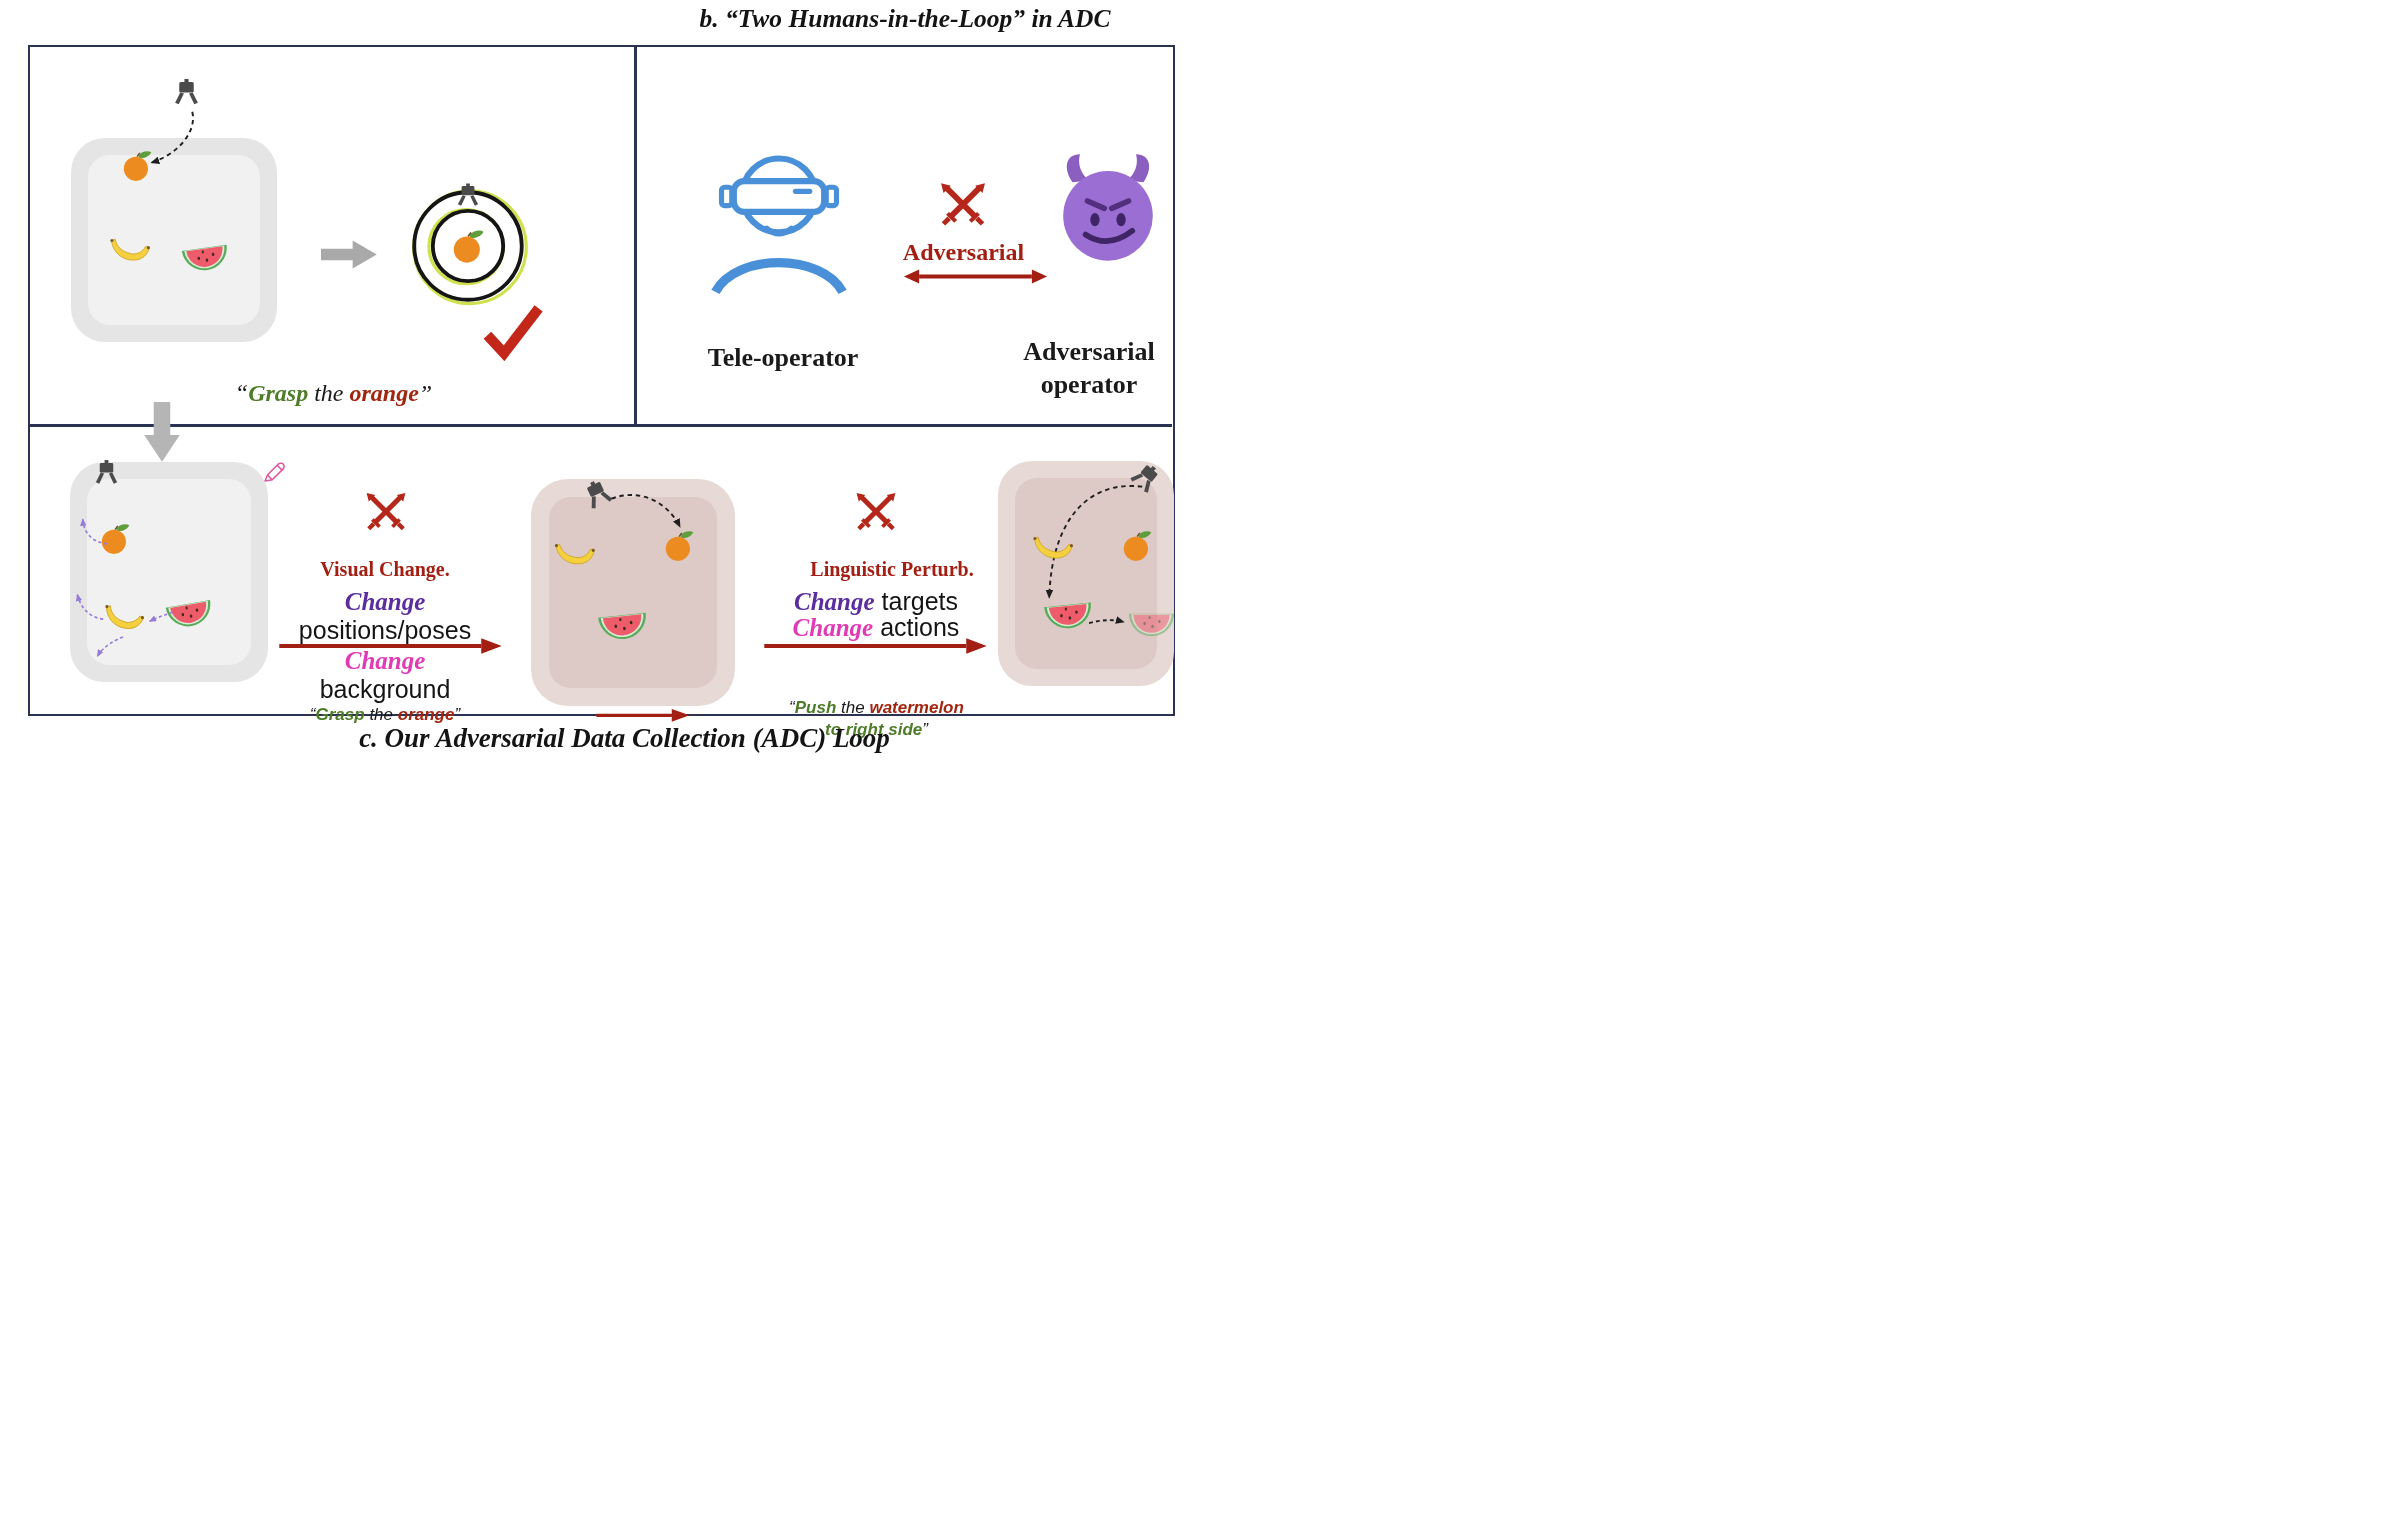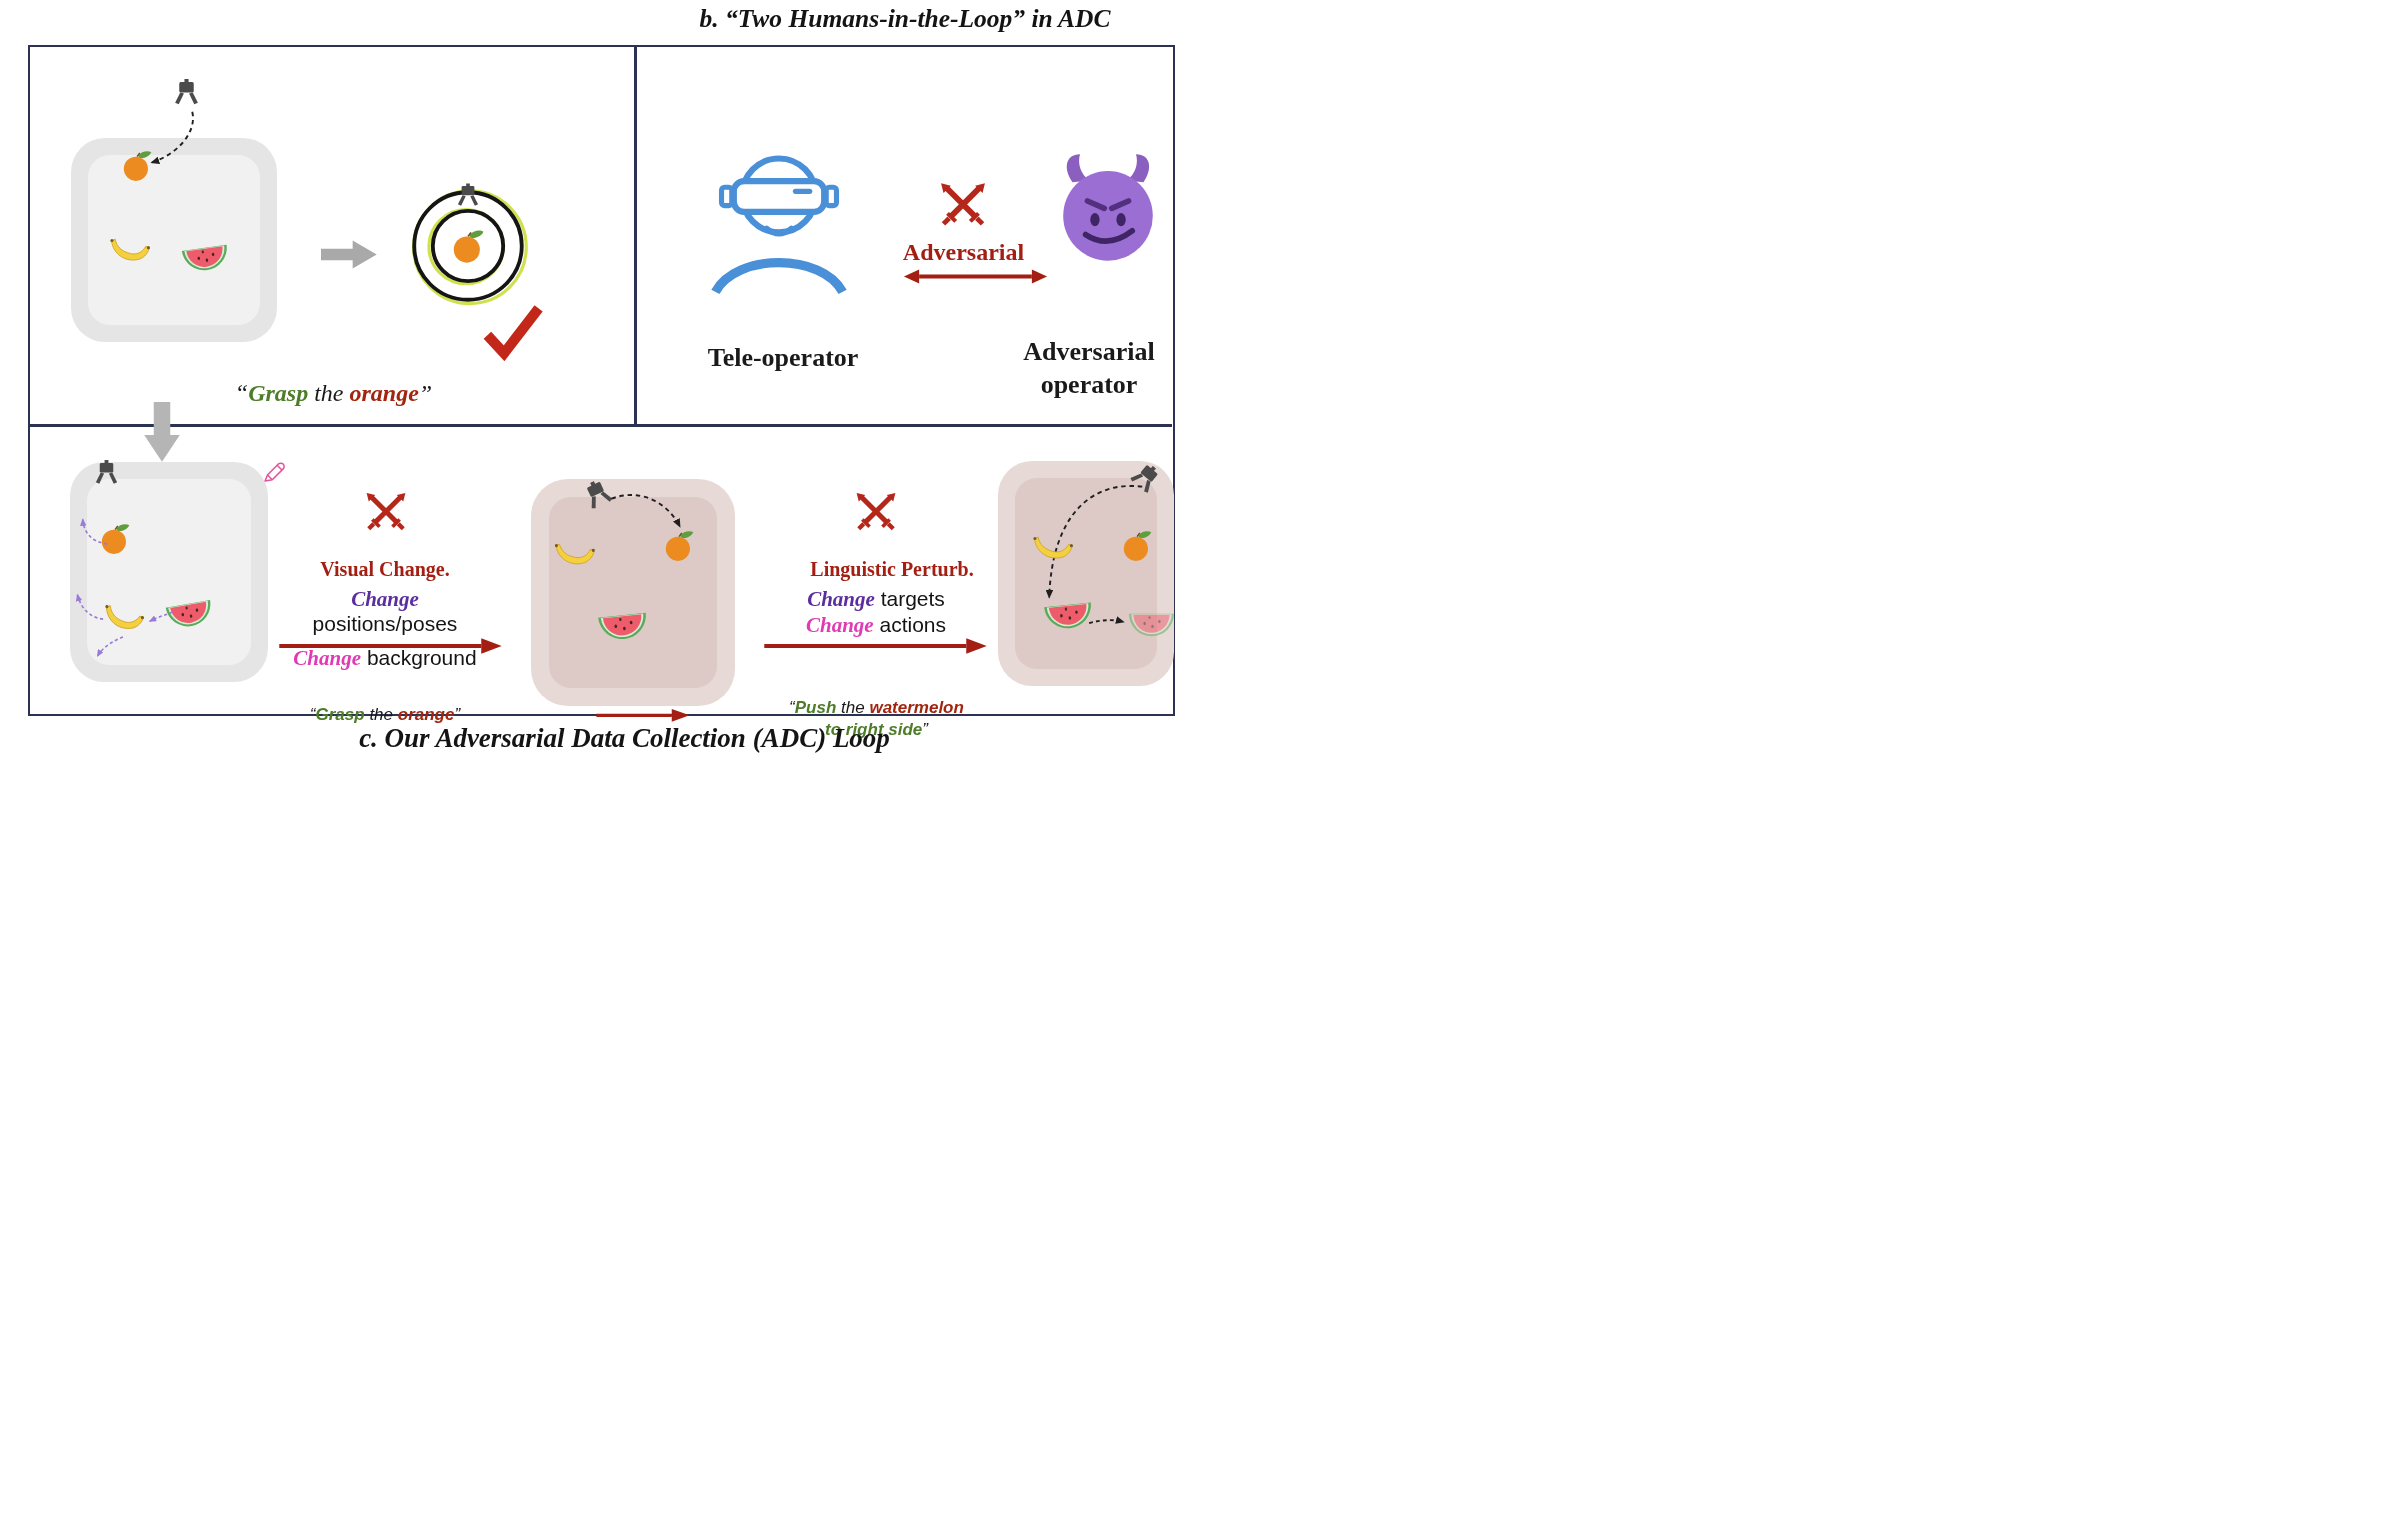--- a/index.html
+++ b/index.html
@@ -12,21 +12,21 @@
   .bin-outer{border-radius:34px;}
   .bin-inner{position:absolute;left:16.6px;top:16.6px;right:16.6px;bottom:16.6px;border-radius:22px;}
   .bin-gray{background:#e5e5e5;} .bin-gray-in{background:#f1f1f1;}
   .bin-rose{background:#e7d9d6;} .bin-rose-in{background:#ddc9c5;}
   .caption-a{font-size:24px;font-style:italic;color:#1a1a1a;text-align:center;}
   .verb-green{font-weight:bold;color:#4e7c28;}
   .obj-red{font-weight:bold;color:#a1250f;}
   .blabel{font-weight:bold;font-size:26px;color:#1a1a1a;text-align:center;line-height:1.25;}
   .adv-label{font-weight:bold;font-size:24px;color:#a41f13;text-align:center;}
   .pt-title{font-weight:bold;font-size:20px;color:#a41f13;text-align:center;font-family:"Liberation Serif",serif;}
-  .pt-line{font-size:21px;color:#141414;text-align:center;font-family:"Liberation Sans",sans-serif;}
+  .pt-line{font-size:25px;color:#141414;text-align:center;font-family:"Liberation Sans",sans-serif;}
   .em-purple{color:#5b2d9e;font-weight:bold;font-style:italic;font-family:"Liberation Serif",serif;}
   .em-magenta{color:#e03ab5;font-weight:bold;font-style:italic;font-family:"Liberation Serif",serif;}
   .c-caption{font-size:17px;font-style:italic;color:#1a1a1a;text-align:center;line-height:1.3;
              font-family:"Liberation Sans",sans-serif;}
   .cv-green{color:#4e7c28;font-weight:bold;}
   .cv-red{color:#a1250f;font-weight:bold;}
   .figure-caption{font-weight:bold;font-style:italic;font-size:27px;color:#141414;text-align:center;}
   svg{display:block;}
 </style>
 </head>

